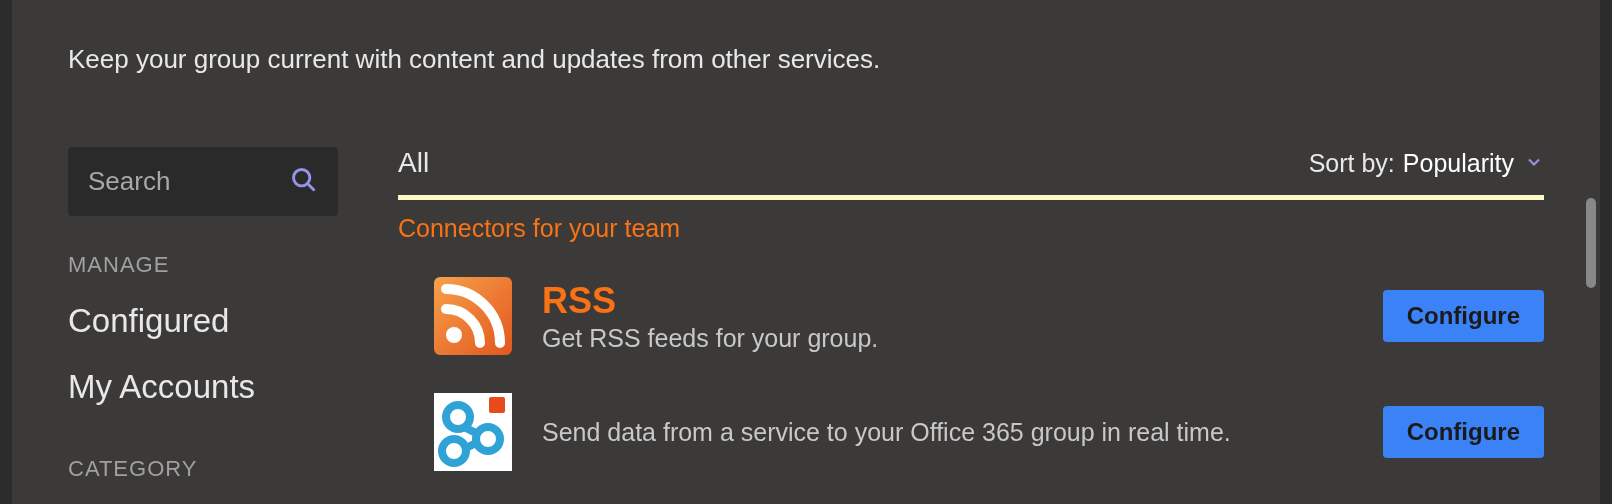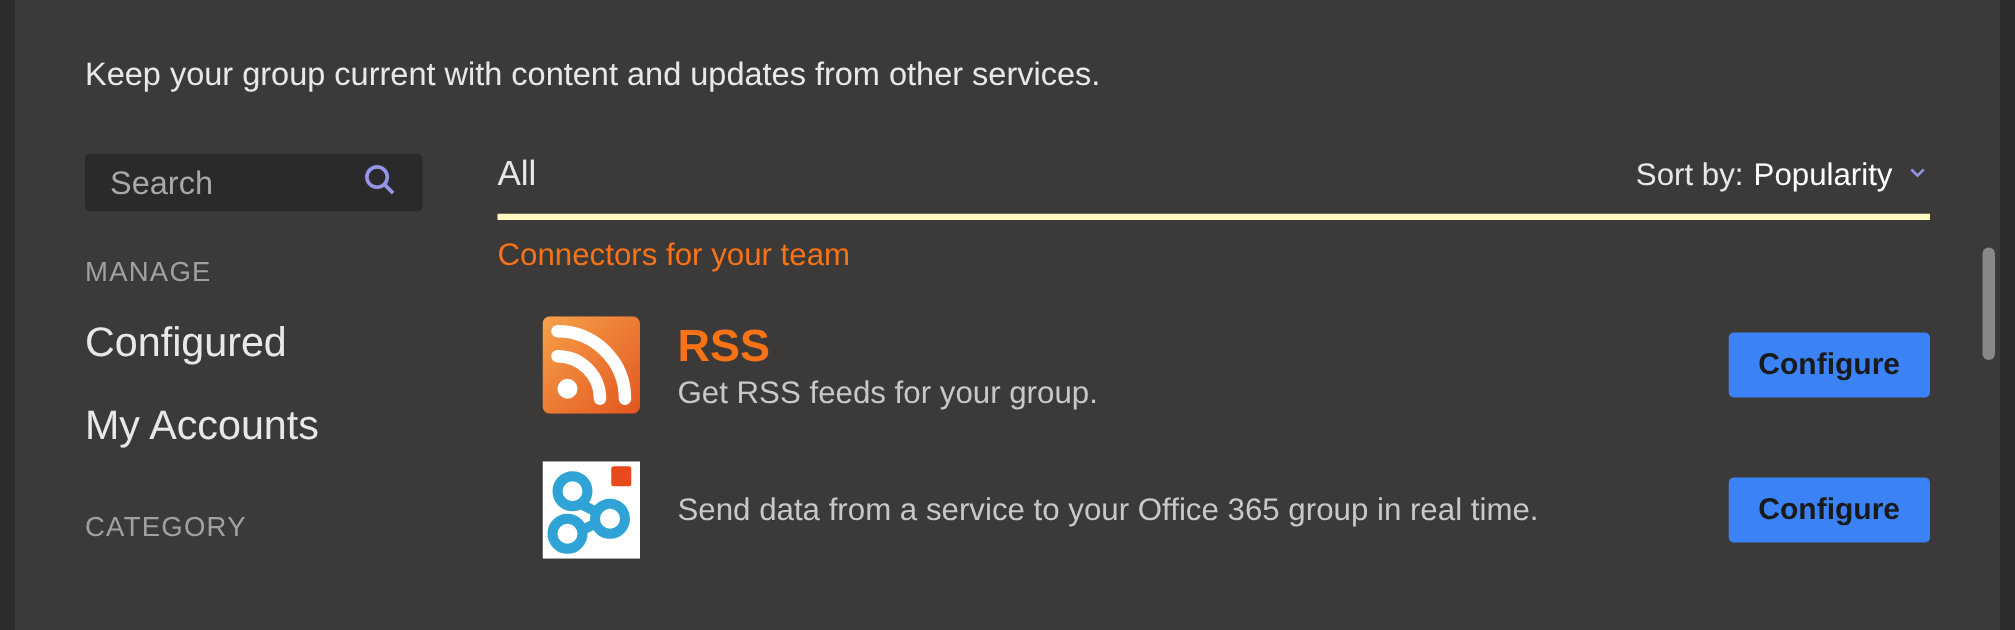--- a/index.html
+++ b/index.html
@@ -20,34 +20,34 @@
       background: #3b3a39;
       margin: 0 12px;
       height: 100%;
       padding: 44px 56px 0 56px;
       position: relative;
     }
     .subtitle {
       font-size: 26px;
       color: #e8e8e8;
       font-weight: 400;
-      margin-bottom: 48px;
+      margin-bottom: 72px;
     }
     .content {
       display: flex;
       gap: 60px;
     }
     .sidebar {
       width: 270px;
       flex-shrink: 0;
     }
     .search-box {
       background: #2b2a2a;
       border-radius: 4px;
-      height: 46px;
+      height: 69px;
       display: flex;
       align-items: center;
       padding: 0 20px;
       margin-bottom: 36px;
     }
     .search-input {
       background: transparent;
       border: none;
       outline: none;
       color: #a8a8a8;

